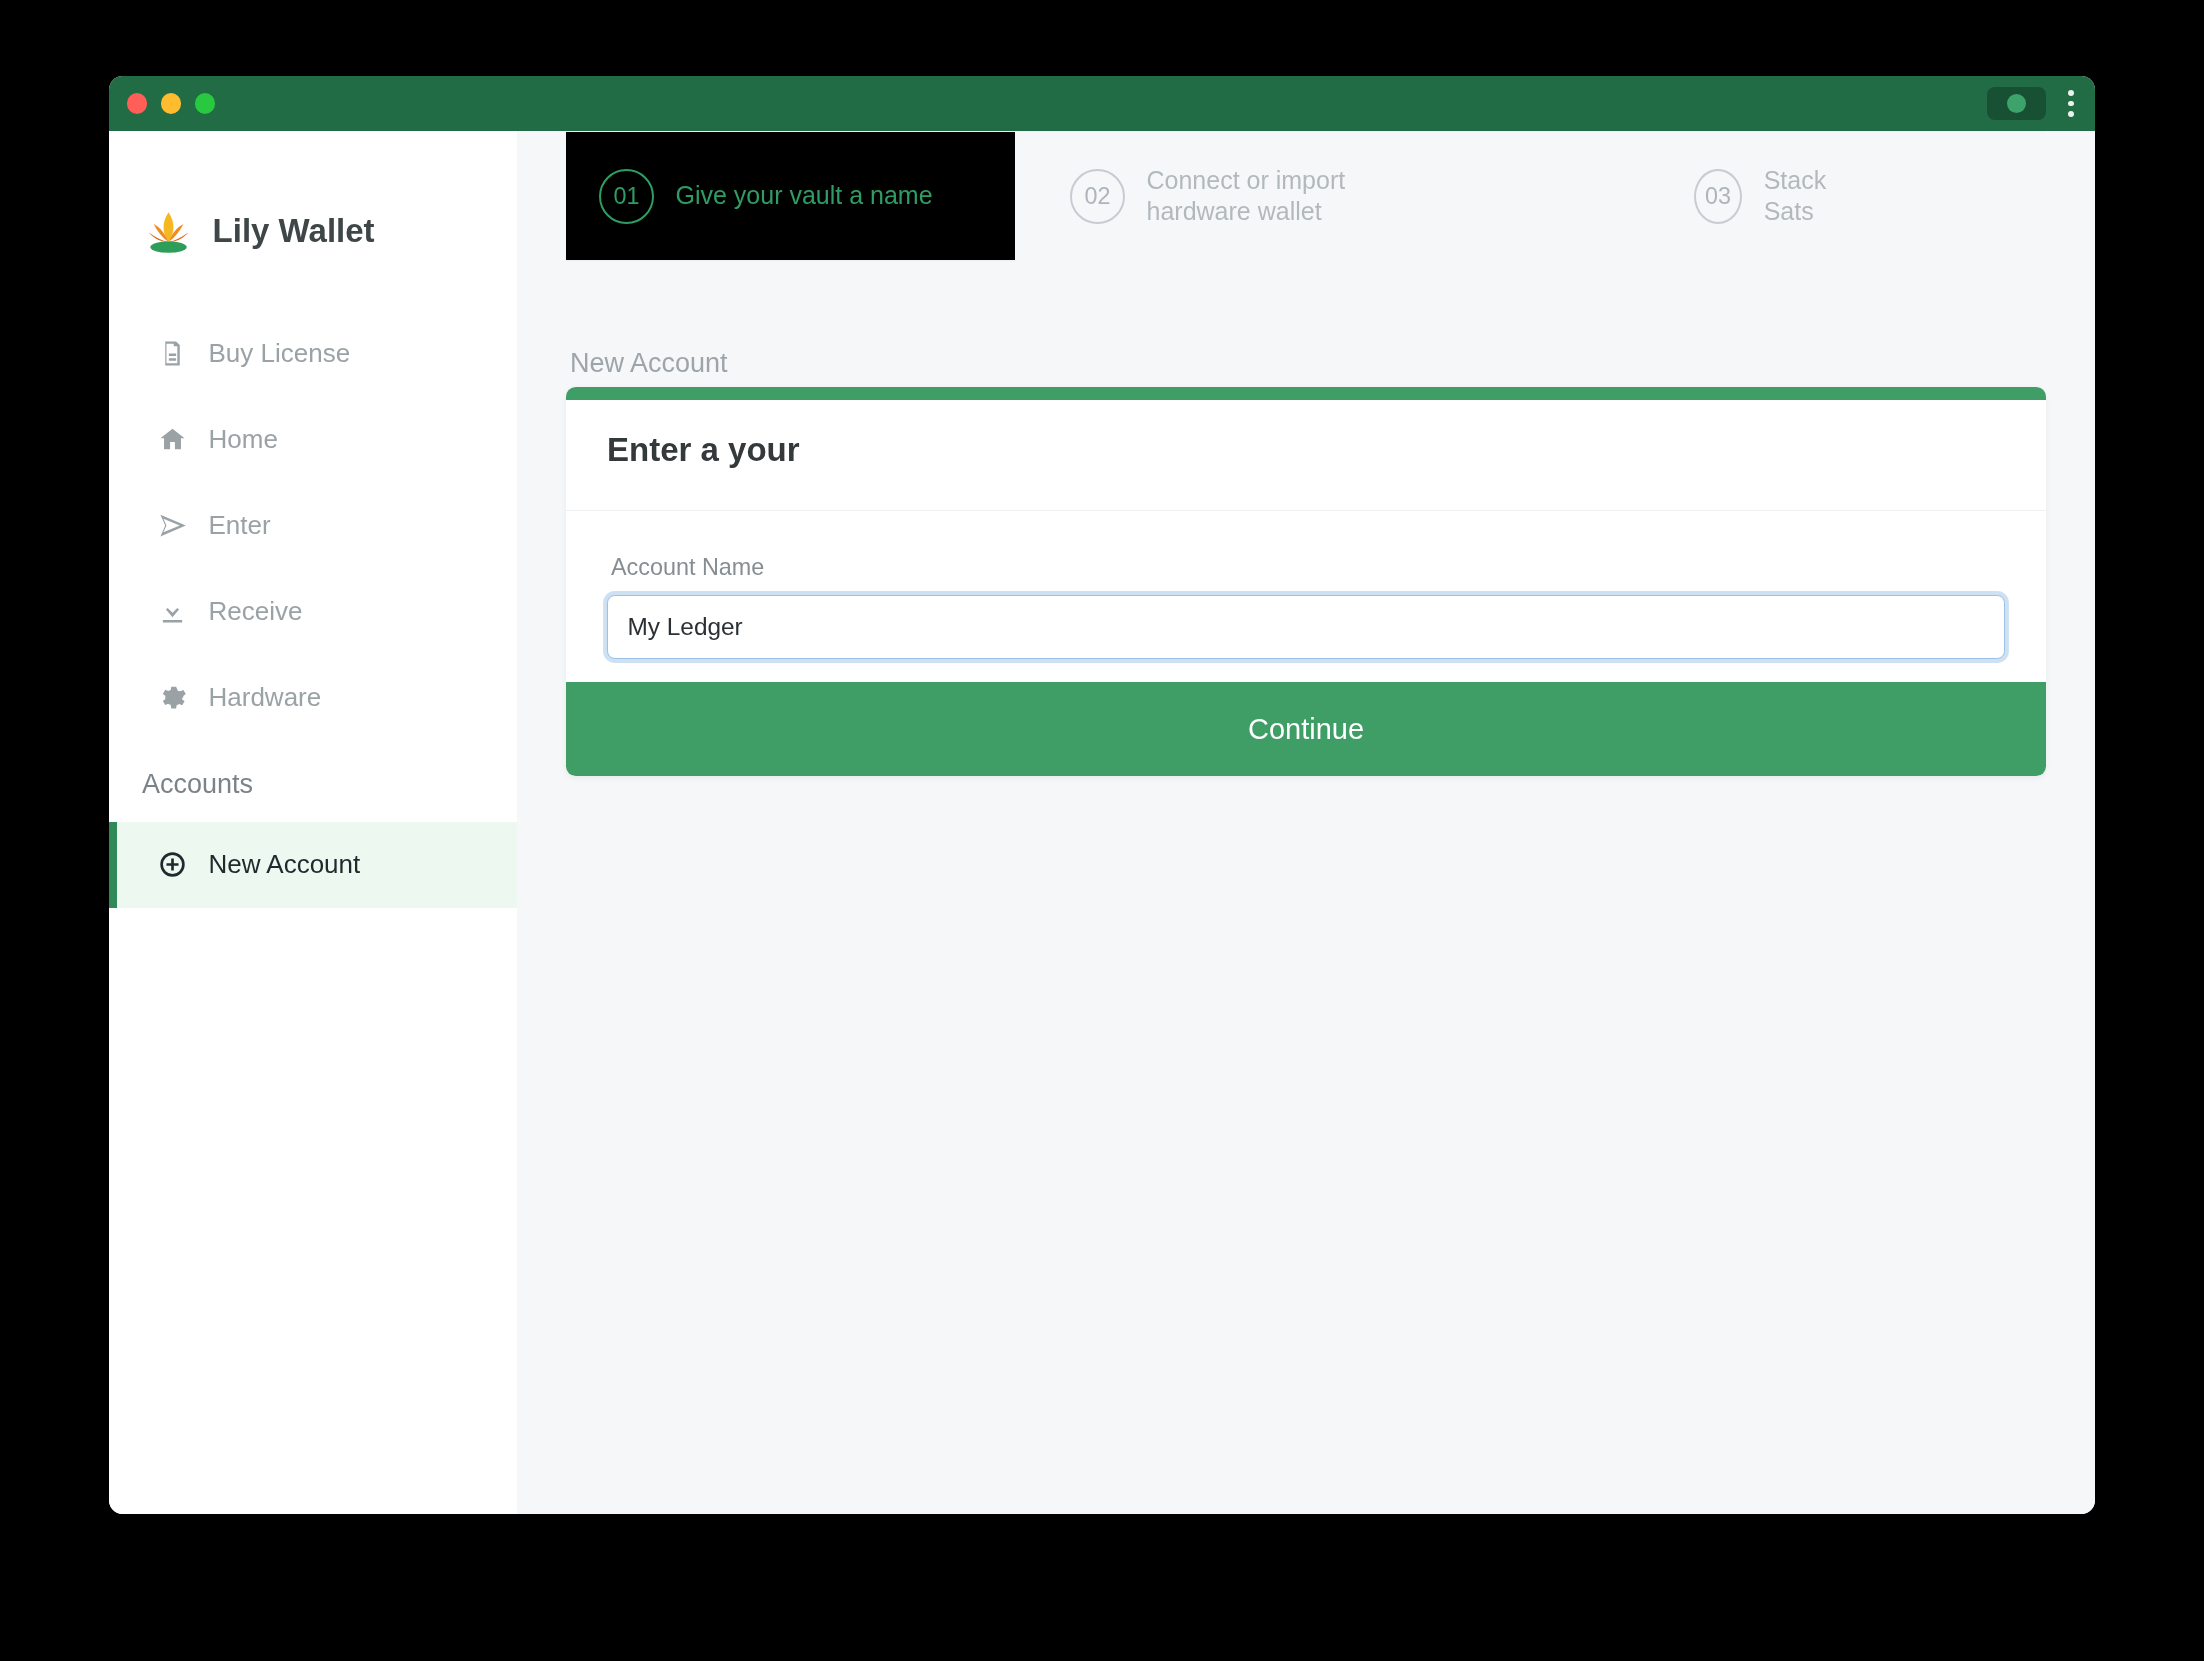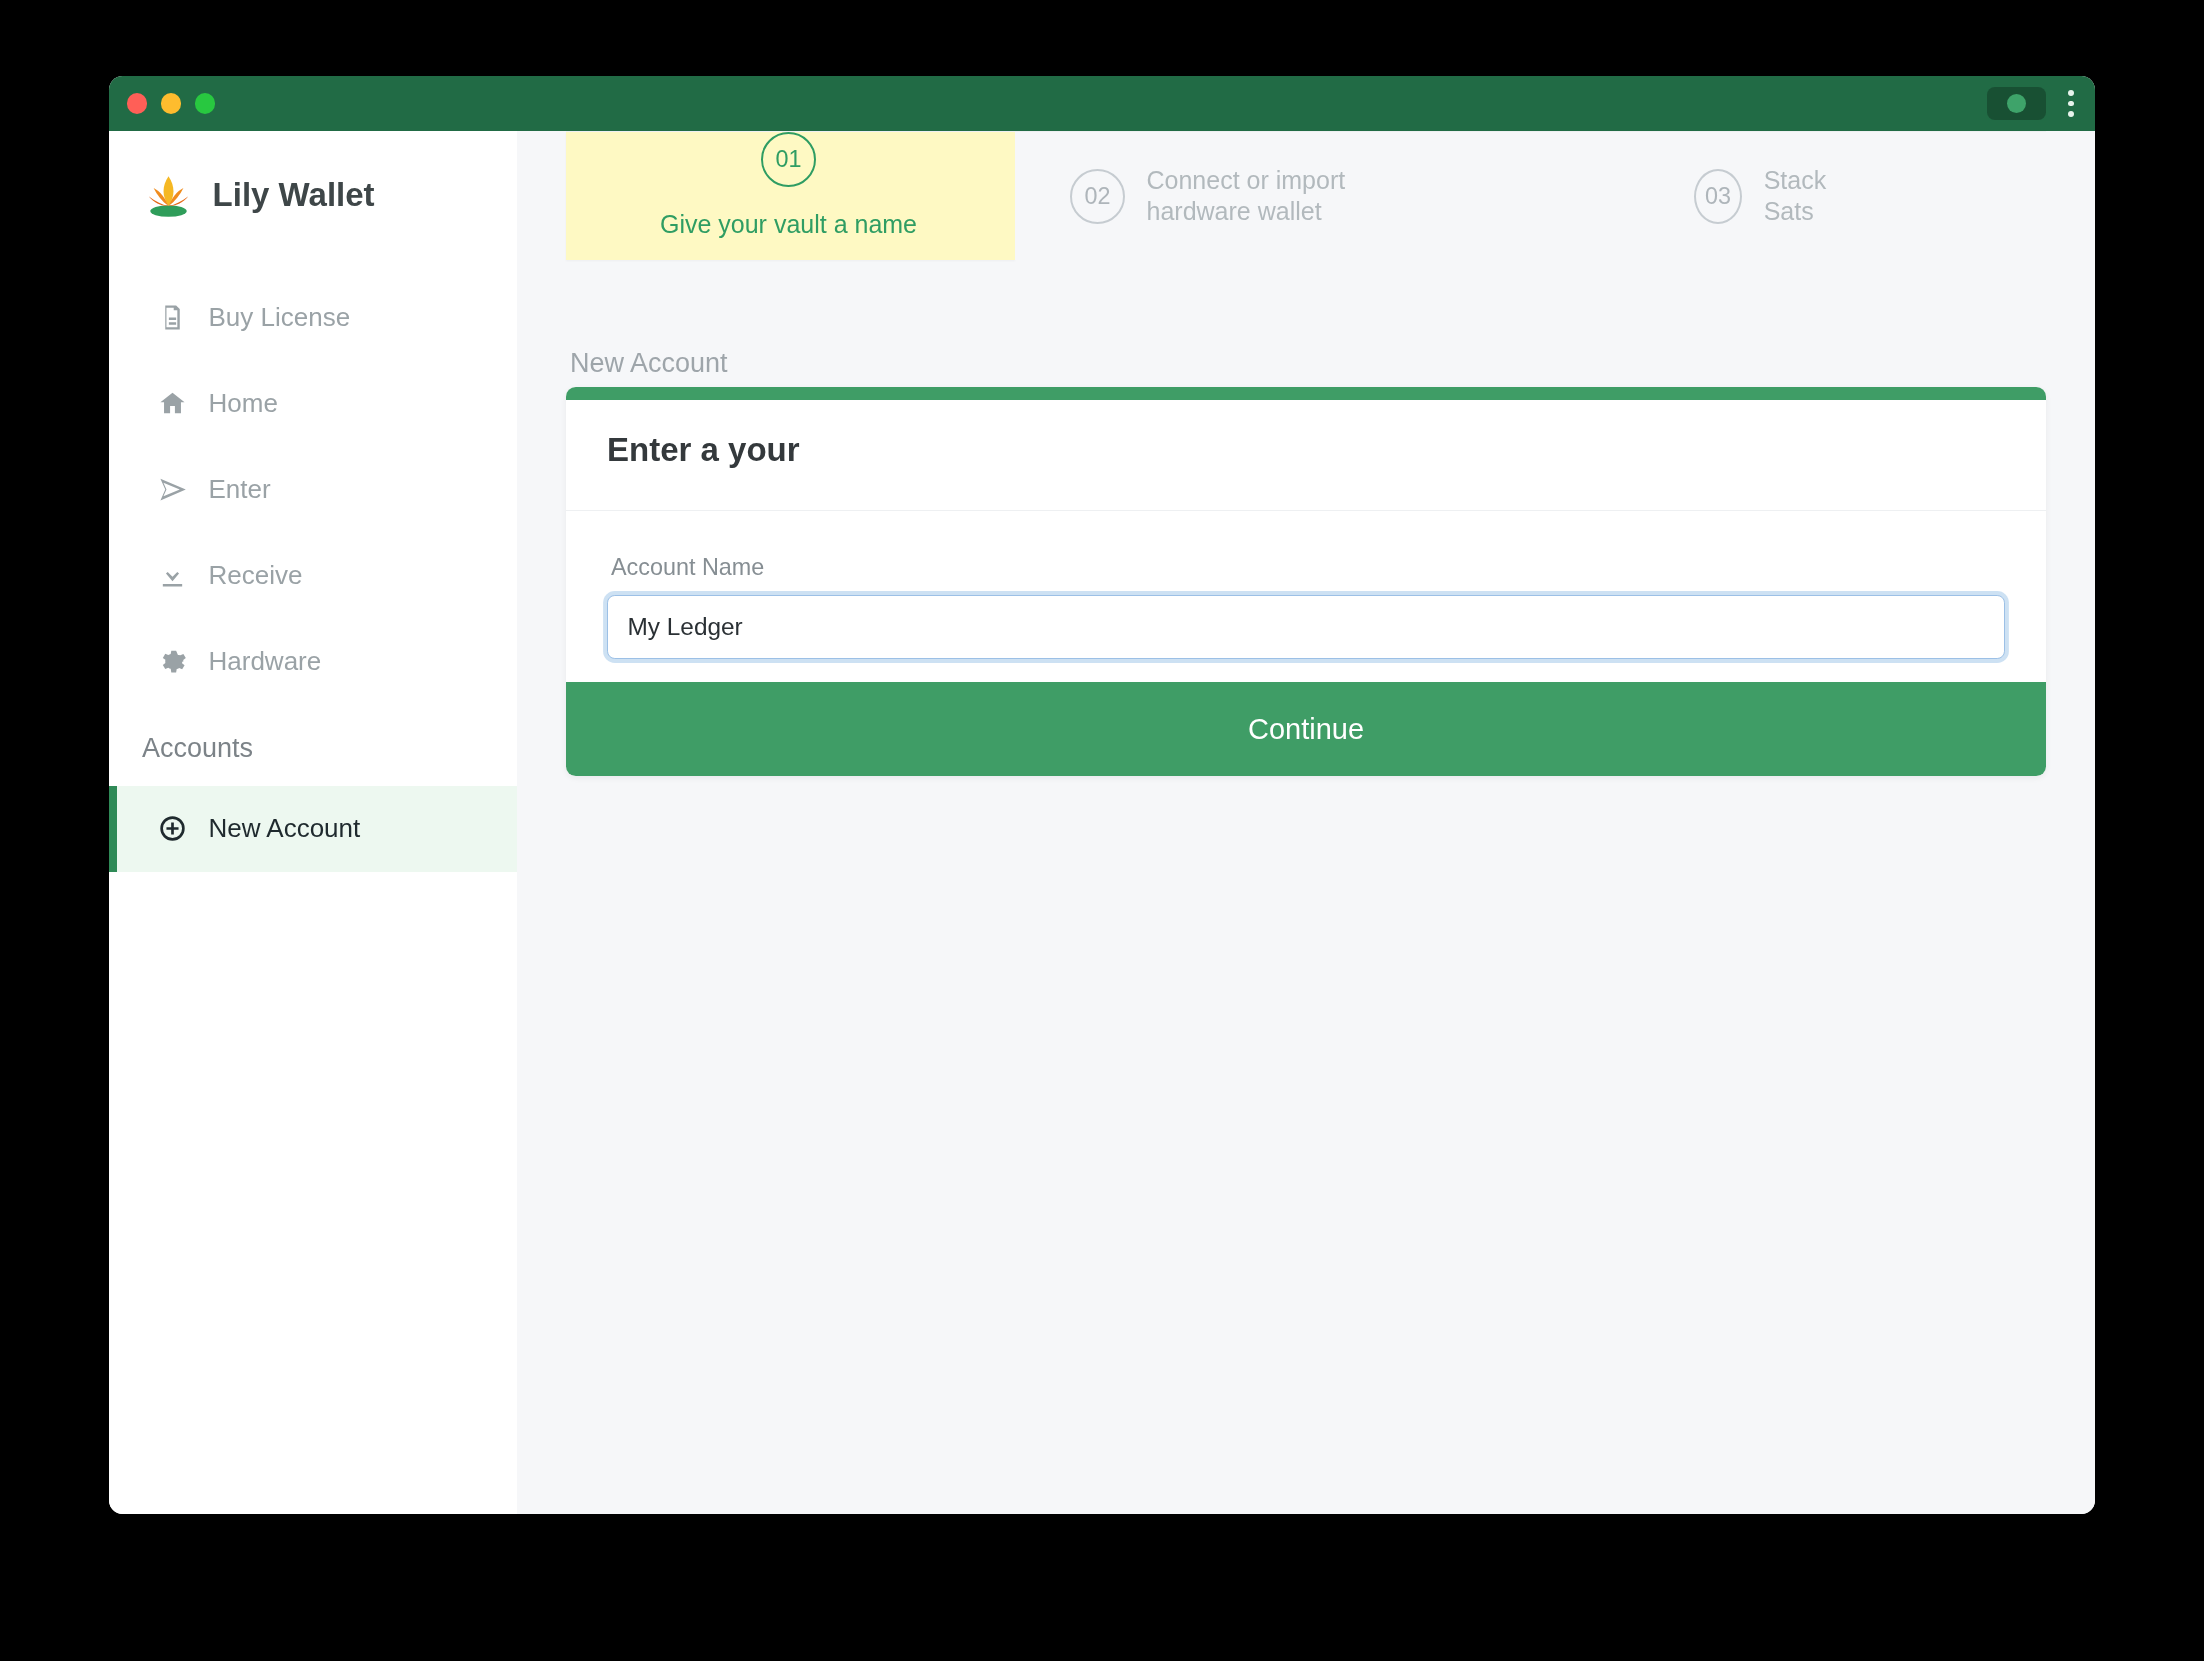--- a/index.html
+++ b/index.html
@@ -69,20 +69,21 @@
   .sidebar {
     width: 408px;
     background: #fff;
     padding-top: 37px;
     display: flex;
     flex-direction: column;
   }
   .brand {
     display: flex; align-items: center; gap: 17.6px;
     padding: 0 33px 53px 33px;
+    margin-top: 36px;
   }
   .brand .logo {
     width: 53px; height: 53px;
     position: relative;
   }
   .brand .name {
     font-size: 33px;
     font-weight: 600;
     color: #3e4648;
   }
@@ -142,21 +143,21 @@
   }
   .step .num {
     width: 55px; height: 55px;
     border-radius: 50%;
     border: 2px solid #c6ccd1;
     color: #aeb5ba;
     display: flex; align-items: center; justify-content: center;
     font-size: 23.4px; font-weight: 500;
   }
   .step .txt { font-size: 25px; color: #b2b9bd; line-height: 1.25; max-width: 302px; }
-  .step.current { background: #fef9c3; box-shadow: 0 1px 2px rgba(0,0,0,.04); flex-direction: column;}
+  .step.current { background: #000000; box-shadow: 0 1px 2px rgba(0,0,0,.04);}
   .step.current .num { border-color: #2f9d63; color: #2f9d63; }
   .step.current .txt { color: #2f9d63; font-weight: 500; }
   .step.current::after {
     content: "";
     position: absolute;
     right: -23.4px; top: 0;
     width: 0; height: 0;
     border-top: 64px solid transparent;
     border-bottom: 64px solid transparent;
     border-left: 23.4px solid #fff;

